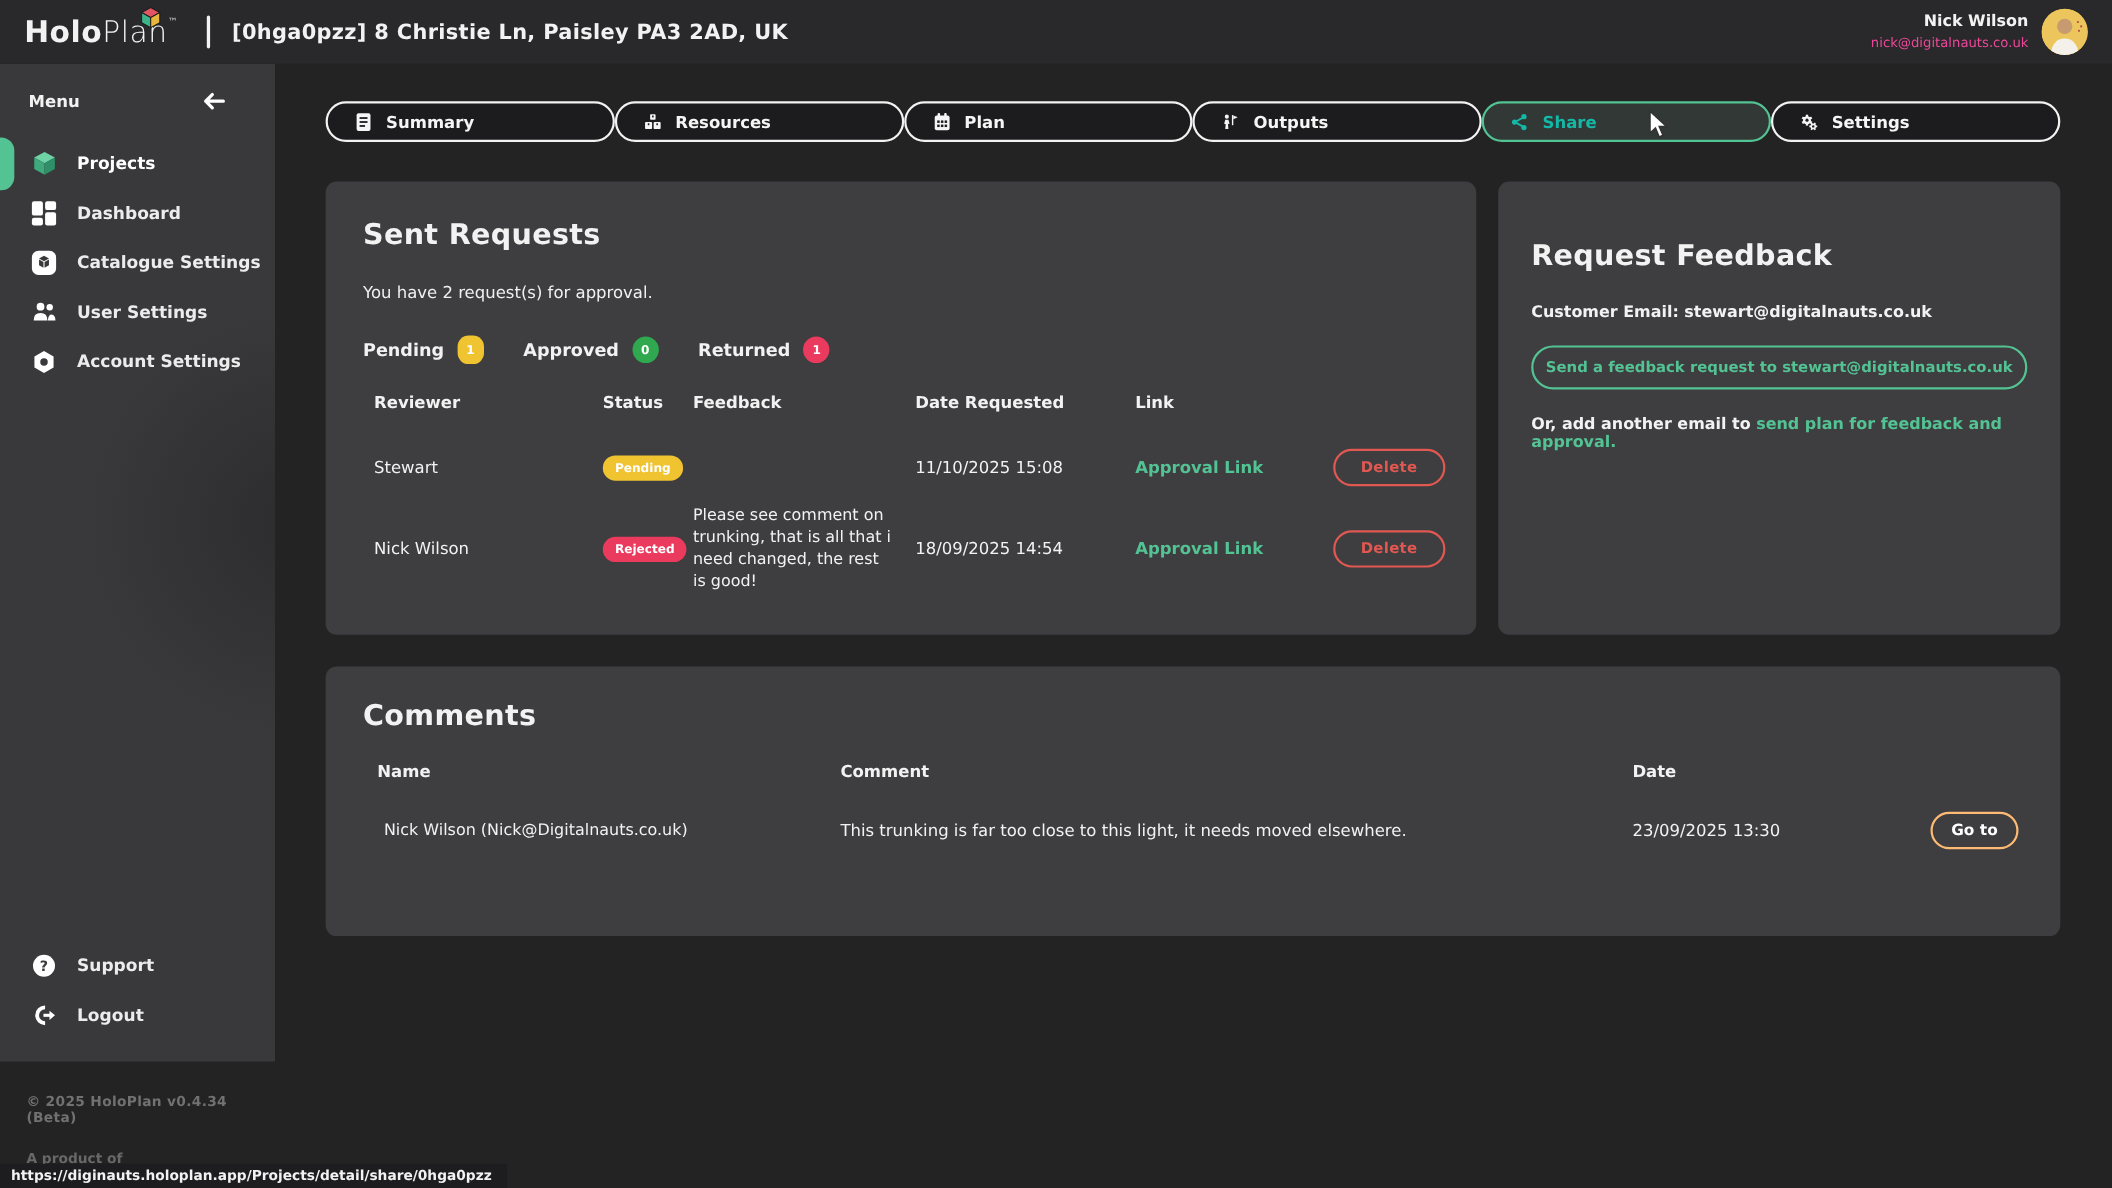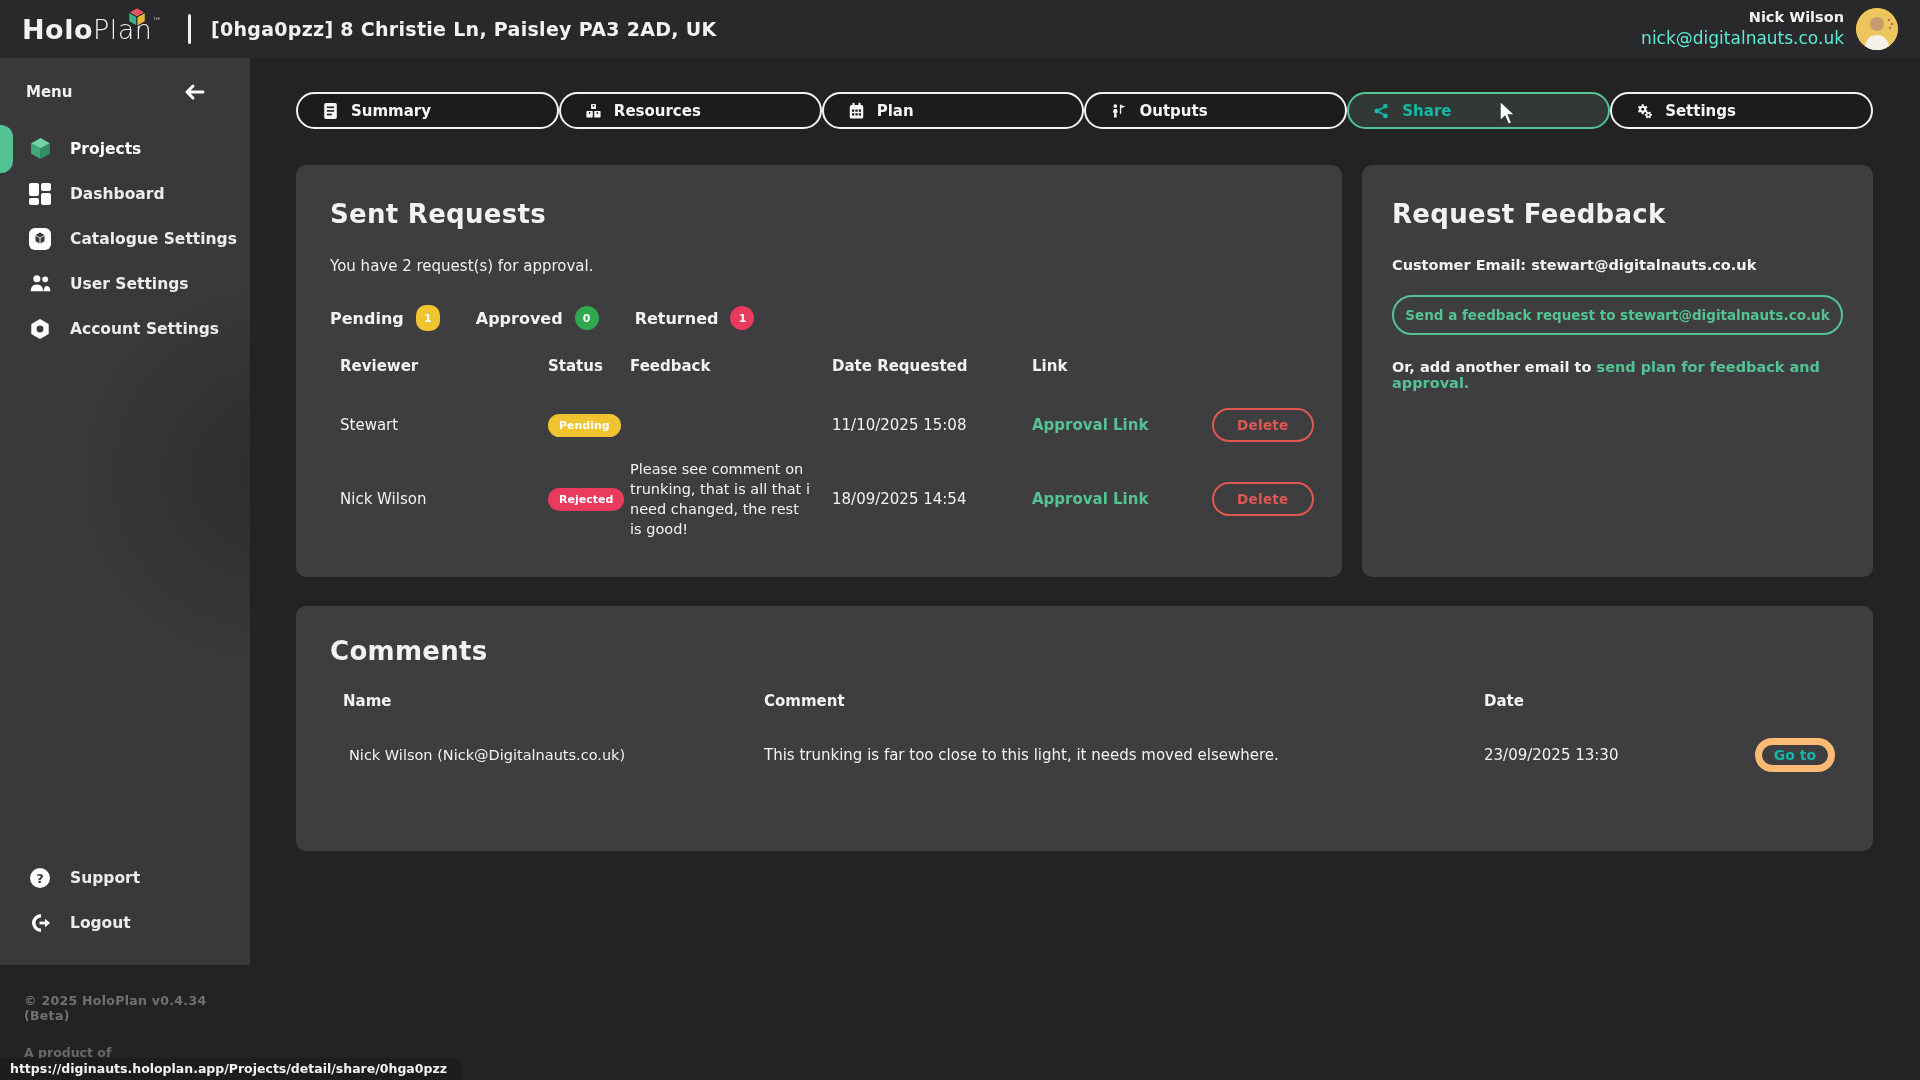--- a/index.html
+++ b/index.html
@@ -19,21 +19,21 @@
   .logo { position:relative; font-size:27px; letter-spacing:.5px; white-space:nowrap; }
   .logo .bold { font-weight:800; }
   .logo .light { font-weight:300; }
   .logo .tm { font-size:9px; vertical-align:top; position:relative; top:2px; color:#cfcfcf; }
   .logo-cube { position:absolute; top:-11px; right:14px; }
   .header-divider { width:3px; height:30px; background:#f2f2f2; border-radius:2px; margin:0 20px 0 26px; }
   .project-title { font-size:19px; font-weight:700; letter-spacing:.3px; }
   .user-block { margin-left:auto; display:flex; align-items:center; gap:12px; }
   .user-text { text-align:right; line-height:1.35; }
   .user-name { font-size:14.5px; font-weight:800; }
-  .user-email { font-size:17px; font-weight:400; color:#5eead4; }
+  .user-email { font-size:12px; font-weight:400; color:#ec4899; }
   .avatar { width:42px; height:42px; border-radius:50%; overflow:hidden; background:#ecc65c; flex:none; }
 
   
   .sidebar { position:absolute; top:58px; left:0; width:250px; bottom:0; }
   .sidebar-menu {
     height:907px; display:flex; flex-direction:column; padding-top:14px;
     background:radial-gradient(circle 270px at 108% 46%, rgba(24,24,24,.38), rgba(24,24,24,0) 72%), #39393b;
   }
   .menu-header { display:flex; align-items:center; justify-content:space-between; padding:8px 44px 8px 26px; }
   .menu-title { font-size:15px; font-weight:800; }
@@ -89,39 +89,39 @@
   .status-pill.pending { background:#f0c330; }
   .status-pill.rejected { background:#ea3a5e; }
   .link-teal { color:#53c394; font-weight:600; cursor:pointer; }
   .btn-outline {
     display:inline-flex; align-items:center; justify-content:center;
     border:2px solid #e05851; color:#e05851; background:transparent;
     border-radius:18px; font-size:13.5px; font-weight:800; font-family:inherit;
     height:34px; padding:0 23px; cursor:pointer; letter-spacing:.3px;
   }
 
-  #request-feedback { left:1362px; top:141px; width:511px; height:412px; padding:34px 30px; }
+  #request-feedback { left:1362px; top:141px; width:511px; height:412px; padding:53px 30px; }
   .rf-email-line { margin-top:28px; font-size:14.5px; font-weight:600; }
   .rf-send-btn {
     margin-top:22px; width:100%; height:40px; display:flex; align-items:center; justify-content:center;
     border:2px solid #53c394; border-radius:22px; background:transparent;
     color:#53c394; font-size:13.5px; font-weight:800; font-family:inherit; cursor:pointer; white-space:nowrap;
   }
   .rf-or-line { margin-top:24px; font-size:14.5px; font-weight:600; }
   .rf-or-line .link-teal { font-weight:600; }
 
   #comments { left:296px; top:582px; width:1577px; height:245px; padding:30px 34px; }
   .cm-grid { display:grid; grid-template-columns:421px 720px 271px 1fr; align-items:center; padding-left:13px; }
   .cm-head { margin-top:26px; font-size:15px; font-weight:800; }
   .cm-row { margin-top:28px; font-size:15px; }
   .cm-name { padding-left:6px; font-size:14.5px; }
   .goto-btn {
     width:80px; height:34px; display:flex; align-items:center; justify-content:center;
-    border:7px solid #fdba74; border-radius:18px; background:transparent;
-    color:#14b8a6; font-size:14px; font-weight:800; font-family:inherit; cursor:pointer;
+    border:2px solid #fdba74; border-radius:18px; background:transparent;
+    color:#ffffff; font-size:14px; font-weight:800; font-family:inherit; cursor:pointer;
   }
 
   
   .status-bar {
     position:absolute; left:0; bottom:0; height:22px; display:flex; align-items:center;
     background:#1d1d1f; padding:0 14px 2px 10px; font-size:12.5px; font-weight:600; color:#f2f2f2;
     border-top-right-radius:3px;
   }
 
   

